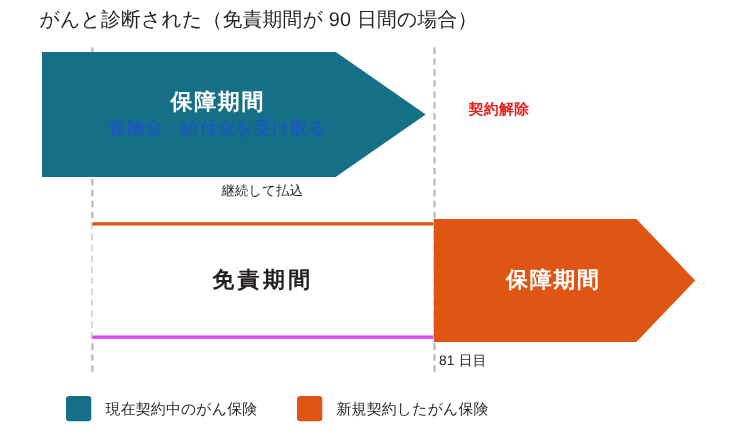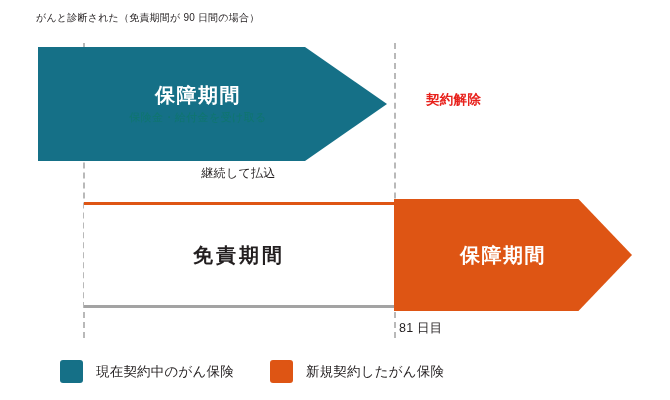--- a/index.html
+++ b/index.html
@@ -18,21 +18,21 @@
     height: 400px;
     background: #ffffff;
     overflow: hidden;
   }
 
   
   .diagram-title {
     position: absolute;
     left: 36px;
     top: 9px;
-    font-size: 10px;
+    font-size: 18px;
     line-height: 18px;
     letter-spacing: 0.2px;
     color: #231f20;
     white-space: nowrap;
   }
 
   
   .guide {
     position: absolute;
     width: 0;
@@ -66,22 +66,22 @@
     pointer-events: none;
   }
   .teal-heading {
     font-size: 20px;
     font-weight: bold;
     color: #ffffff;
     letter-spacing: 1.5px;
     line-height: 1;
   }
   .teal-sub {
-    font-size: 11px;
-    color: #0f766e;
+    font-size: 16px;
+    color: #1d4ed8;
     letter-spacing: 0.4px;
     line-height: 1;
   }
 
   
   .cancel-note {
     position: absolute;
     left: 399px;
     top: 91px;
     font-size: 13.5px;
@@ -106,21 +106,21 @@
 
   
   .waiting-box {
     position: absolute;
     left: 84px;
     top: 202px;
     width: 310px;
     height: 106px;
     background: #ffffff;
     border-top: 3px solid #de5514;
-    border-bottom: 3px solid #a3a3a3;
+    border-bottom: 3px solid #d946ef;
     box-sizing: border-box;
     display: flex;
     flex-direction: column;
     align-items: center;
     justify-content: center;
     gap: 8px;
   }
   .waiting-heading {
     font-size: 20px;
     font-weight: bold;

